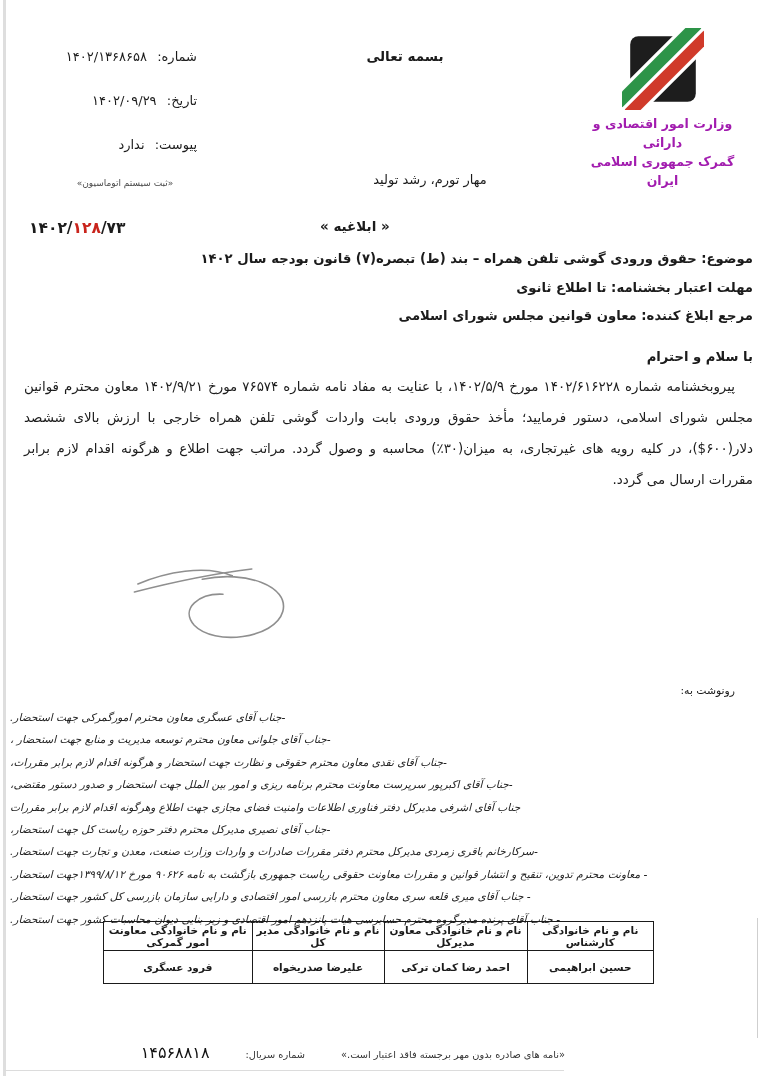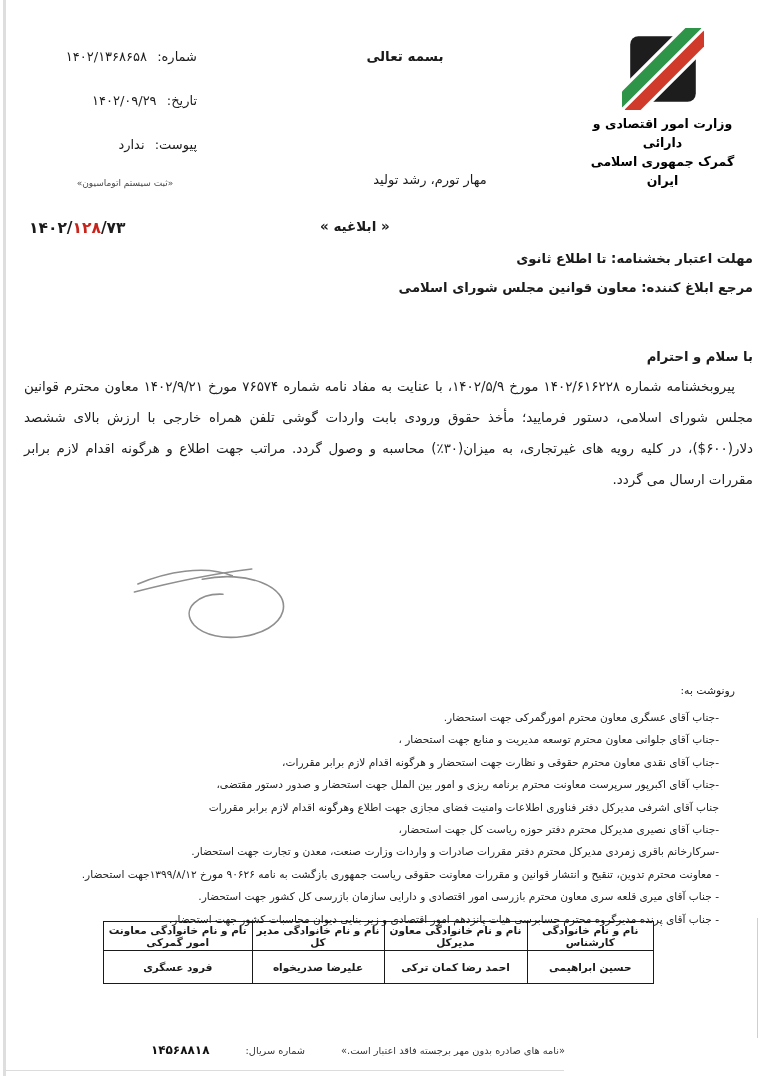--- a/index.html
+++ b/index.html
@@ -9,21 +9,21 @@
     color:#1b1b1b; overflow:hidden; direction:rtl;
   }
   
   .scan-left  { position:absolute; left:3px; top:0; width:3px; height:1076px; background:#dedede; }
   .scan-bottom{ position:absolute; left:4px; top:1070px; width:560px; height:1px; background:#dcdcdc; }
   .scan-right { position:absolute; left:757px; top:918px; width:1px; height:120px; background:#cfcfcf; }
 
   
   .logo-block { position:absolute; top:28px; right:15px; width:175px; text-align:center; }
   .logo-svg { width:82px; height:82px; display:inline-block; }
-  .org-line { font-weight:bold; font-size:12.5px; line-height:19px; color:#000000; }
+  .org-line { font-weight:bold; font-size:12.5px; line-height:19px; color:#a21caf; }
   .bismillah { position:absolute; top:48px; left:330px; width:150px; text-align:center;
                font-weight:bold; font-size:13.5px; }
   .slogan { position:absolute; top:172px; left:330px; width:200px; text-align:center; font-size:13px; }
 
   .meta-block { position:absolute; top:46px; left:25px; width:172px; text-align:right; direction:rtl; }
   .meta-row { font-size:13px; line-height:22px; margin-bottom:22px; white-space:nowrap; }
   .meta-label { margin-left:6px;margin-top:18px; }
   .automation-note { position:absolute; top:178px; left:55px; width:140px; text-align:center;
                      font-size:9px; color:#4a4a4a; }
 
@@ -43,36 +43,36 @@
   .body-paragraph { position:absolute; top:371px; right:12px; left:24px; text-align:justify;
                     font-size:13.4px; line-height:31px; text-indent:18px; }
 
   
   .sig-block { position:absolute; top:521px; left:92px; width:200px; text-align:center;
                font-weight:bold; font-size:13px; line-height:21px; }
   .sig-squiggle { position:absolute; top:554px; left:128px; width:190px; height:92px; }
 
   
   .cc-label { position:absolute; top:684px; right:30px; font-size:10.8px; }
-  .cc-items { position:absolute; top:706px; right:46px; left:10px; text-align:right;
-              font-size:10.6px; line-height:22.4px; color:#222; }
+  .cc-items { position:absolute; top:706px; right:46px; left:10px; text-align:left;
+              font-size:10.6px; line-height:22.4px; color:#222;font-style:italic; }
   .cc-item { white-space:nowrap; overflow:hidden; }
 
   
   .sign-table { position:absolute; top:921px; left:103px; width:551px; border-collapse:collapse;
                 direction:rtl; table-layout:fixed; }
   .sign-table th, .sign-table td { border:1.5px solid #1a1a1a; font-size:10.5px; font-weight:bold;
                 text-align:center; vertical-align:middle; padding:0 2px; }
   .sign-table th { height:29px; }
   .sign-table td { height:33px; }
 
   
   .footer { position:absolute; top:1043px; left:75px; width:490px; direction:rtl; display:flex;
             align-items:baseline; gap:36px; font-size:9.8px; color:#333; white-space:nowrap; }
-  .serial-value { font-weight:bold; font-size:12px; color:#111; letter-spacing:.5px;margin-left:48px; }
+  .serial-value { font-weight:normal; font-size:16px; color:#111; letter-spacing:.5px;margin-left:48px; }
 </style>
 </head>
 <body>
 
 <div class="page">
 
   <div class="scan-left"></div>
   <div class="scan-bottom"></div>
   <div class="scan-right"></div>
 
@@ -105,20 +105,21 @@
       <span class="meta-label">پیوست:</span>
       <span>ندارد</span>
     </div>
   </div>
   <div class="automation-note">«ثبت سیستم اتوماسیون»</div>
 
   <div class="circular-number"><span>۱۴۰۲/</span><span class="red">۱۲۸</span><span>/۷۳</span></div>
   <div class="doc-type">« ابلاغیه »</div>
 
   <div class="subject-block">
+    <div>موضوع: حقوق ورودی گوشی تلفن همراه – بند (ط) تبصره(۷) قانون بودجه سال ۱۴۰۲</div>
     <div>مهلت اعتبار بخشنامه: تا اطلاع ثانوی</div>
     <div>مرجع ابلاغ کننده: معاون قوانین مجلس شورای اسلامی</div>
   </div>
 
   <div class="salutation">با سلام و احترام</div>
   <div class="body-paragraph">پیروبخشنامه شماره ۱۴۰۲/۶۱۶۲۲۸ مورخ ۱۴۰۲/۵/۹، با عنایت به مفاد نامه شماره ۷۶۵۷۴ مورخ ۱۴۰۲/۹/۲۱ معاون محترم قوانین مجلس شورای اسلامی، دستور فرمایید؛ مأخذ حقوق ورودی بابت واردات گوشی تلفن همراه خارجی با ارزش بالای ششصد دلار(۶۰۰$)، در کلیه رویه های غیرتجاری، به میزان(۳۰٪) محاسبه و وصول گردد. مراتب جهت اطلاع و هرگونه اقدام لازم برابر مقررات ارسال می گردد.</div>
 
   <svg class="sig-squiggle" viewBox="0 0 160 80">
     <path d="M6 26 C 30 16, 64 9, 88 19 M3 33 C 38 24, 72 17, 105 13 M62 22 C 100 14, 138 28, 132 50 C 125 74, 72 80, 55 62 C 42 47, 60 34, 80 35" fill="none" stroke="#8f8f8f" stroke-width="1.4" stroke-linecap="round"></path>
   </svg>

